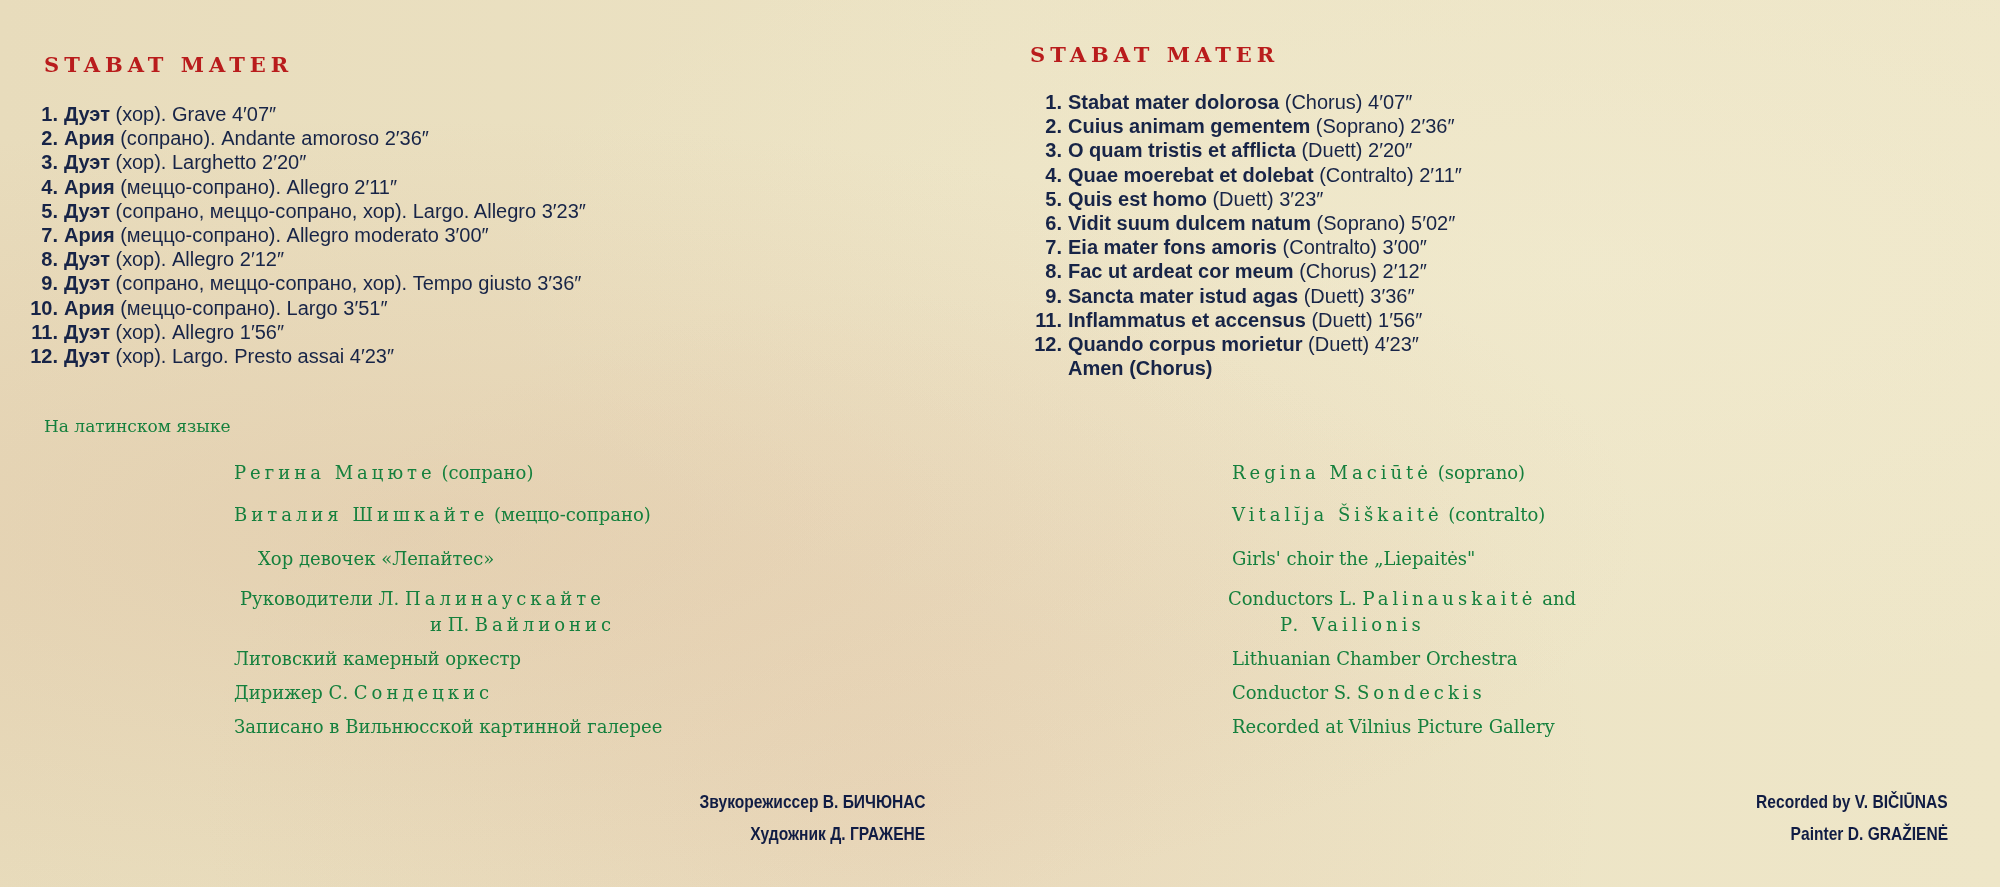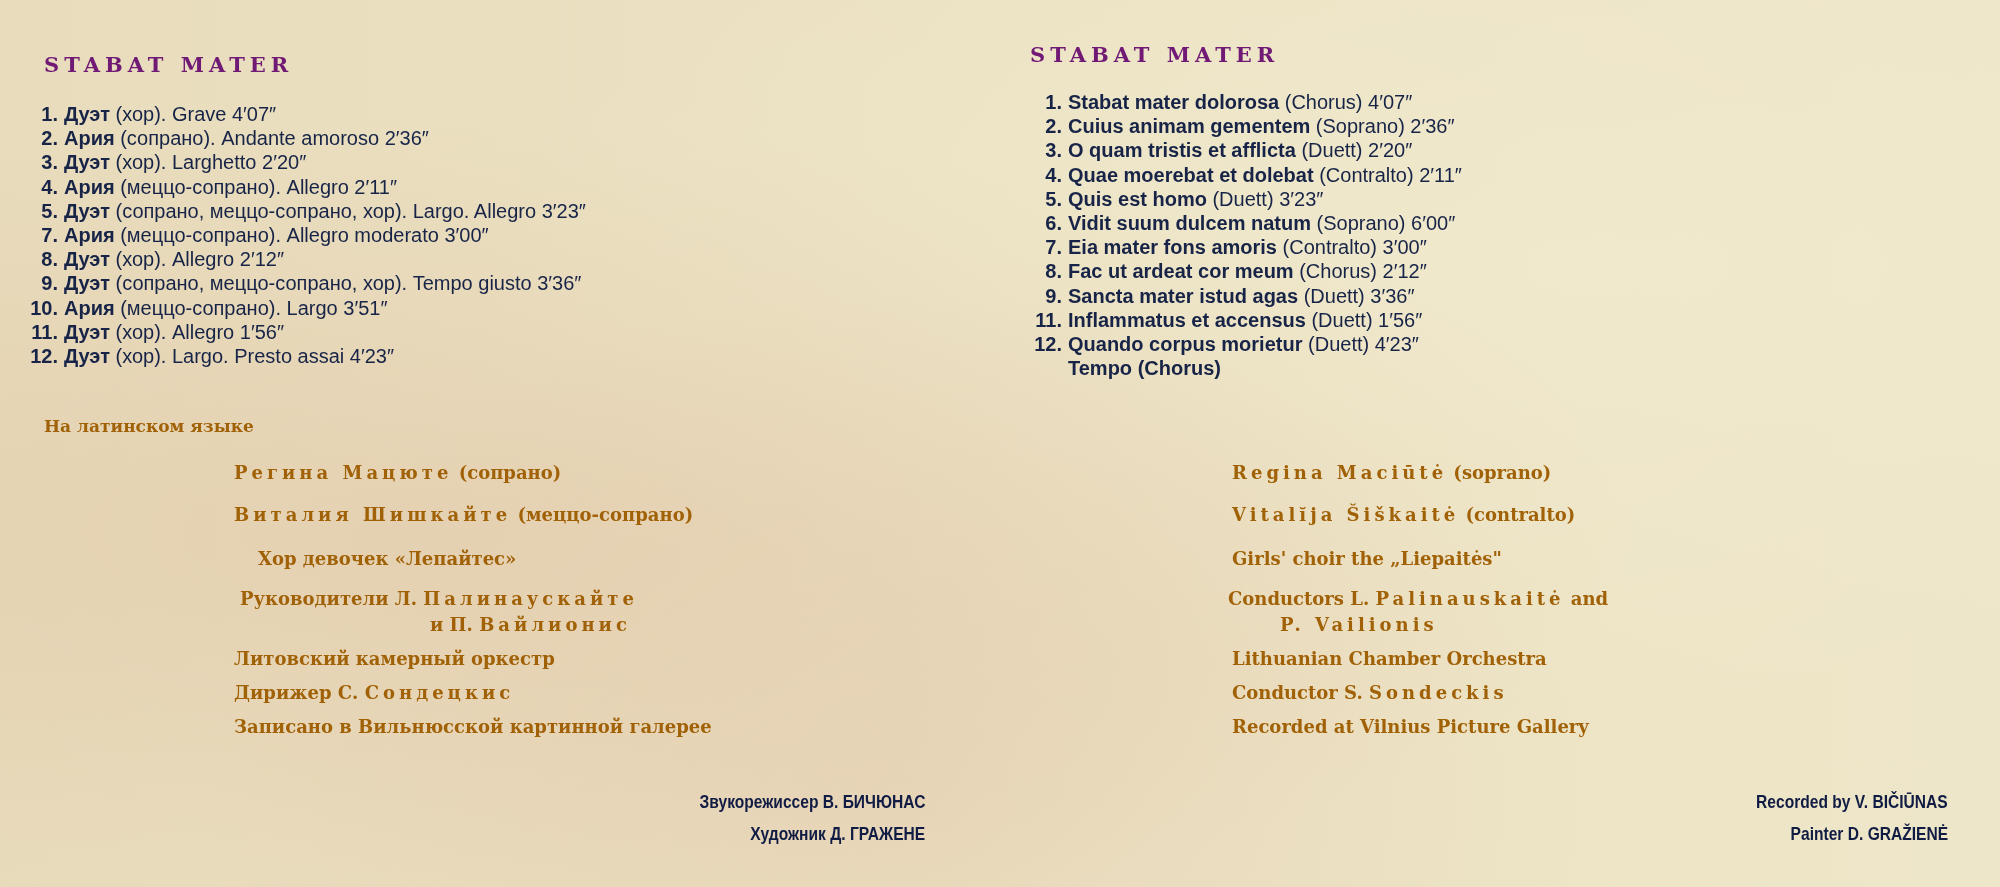--- a/index.html
+++ b/index.html
@@ -8,25 +8,25 @@
     background: #ebe2c2;
     background-image:
       radial-gradient(ellipse at 20% 60%, rgba(214,170,140,0.25), transparent 55%),
       radial-gradient(ellipse at 45% 90%, rgba(220,175,150,0.22), transparent 45%),
       radial-gradient(ellipse at 80% 30%, rgba(245,240,215,0.35), transparent 50%),
       linear-gradient(90deg, #e8dcbc 0%, #ece3c4 50%, #eee6c8 100%);
     color: #14213f;
     font-family: "Liberation Serif", serif;
   }
   .abs { position: absolute; white-space: nowrap; }
-  .title { font-family: "DejaVu Serif", serif; font-weight: bold; font-size: 21px; letter-spacing: 5px; color: #701a75; }
+  .title { font-family: "DejaVu Serif", serif; font-weight: bold; font-size: 21px; letter-spacing: 5px; color: #b91c1c; }
   .track { font-family: "Liberation Sans Narrow", "Liberation Sans", sans-serif; font-size: 20px; line-height: 24.2px; color: #172447; }
   .track .num { display: inline-block; width: 44px; text-align: right; margin-right: 6px; font-weight: bold; }
   .track b { font-weight: bold; }
-  .credit { font-family: "DejaVu Serif", serif; font-weight: bold; font-size: 18px; color: #a16207; }
+  .credit { font-family: "DejaVu Serif", serif; font-weight: normal; font-size: 18px; color: #15803d; }
   .sp { letter-spacing: 4px; }
   .footer { font-family: "Liberation Sans", sans-serif; font-weight: bold; font-size: 19px; transform: scaleX(0.82); transform-origin: right center; color: #101c44; }
 </style>
 </head>
 <body>
 
 <div class="abs title" style="left:44px; top:52px;">STABAT MATER</div>
 
 <div class="abs" style="left:14px; top:102px;">
   <div class="track"><span class="num">1.</span><b>Дуэт</b><span> (хор).  Grave 4′07″</span></div>
@@ -57,27 +57,27 @@
 <div class="abs footer" style="right:1075px; top:823px;">Художник Д. ГРАЖЕНЕ</div>
 
 <div class="abs title" style="left:1030px; top:42px;">STABAT MATER</div>
 
 <div class="abs" style="left:1018px; top:90px;">
   <div class="track"><span class="num">1.</span><b>Stabat mater dolorosa</b><span> (Chorus) 4′07″</span></div>
   <div class="track"><span class="num">2.</span><b>Cuius animam gementem</b><span> (Soprano) 2′36″</span></div>
   <div class="track"><span class="num">3.</span><b>O quam tristis et afflicta</b><span> (Duett) 2′20″</span></div>
   <div class="track"><span class="num">4.</span><b>Quae moerebat et dolebat</b><span> (Contralto) 2′11″</span></div>
   <div class="track"><span class="num">5.</span><b>Quis est homo</b><span> (Duett) 3′23″</span></div>
-  <div class="track"><span class="num">6.</span><b>Vidit suum dulcem natum</b><span> (Soprano) 6′00″</span></div>
+  <div class="track"><span class="num">6.</span><b>Vidit suum dulcem natum</b><span> (Soprano) 5′02″</span></div>
   <div class="track"><span class="num">7.</span><b>Eia mater fons amoris</b><span> (Contralto) 3′00″</span></div>
   <div class="track"><span class="num">8.</span><b>Fac ut ardeat cor meum</b><span> (Chorus) 2′12″</span></div>
   <div class="track"><span class="num">9.</span><b>Sancta mater istud agas</b><span> (Duett) 3′36″</span></div>
   <div class="track"><span class="num">11.</span><b>Inflammatus et accensus</b><span> (Duett) 1′56″</span></div>
   <div class="track"><span class="num">12.</span><b>Quando corpus morietur</b><span> (Duett) 4′23″</span></div>
-  <div class="track"><span class="num"></span><b>Tempo</b><b> (Chorus)</b></div>
+  <div class="track"><span class="num"></span><b>Amen</b><b> (Chorus)</b></div>
 </div>
 
 <div class="abs credit" style="left:1232px; top:462px;"><span class="sp">Regina Maciūtė</span><span> (soprano)</span></div>
 <div class="abs credit" style="left:1232px; top:504px;"><span class="sp">Vitalĭja Šiškaitė</span><span> (contralto)</span></div>
 <div class="abs credit" style="left:1232px; top:548px;">Girls' choir the „Liepaitės"</div>
 <div class="abs credit" style="left:1228px; top:588px;"><span>Conductors L. </span><span class="sp">Palinauskaitė</span><span> and</span></div>
 <div class="abs credit sp" style="left:1280px; top:614px;">P. Vailionis</div>
 <div class="abs credit" style="left:1232px; top:648px;">Lithuanian Chamber Orchestra</div>
 <div class="abs credit" style="left:1232px; top:682px;"><span>Conductor S. </span><span class="sp">Sondeckis</span></div>
 <div class="abs credit" style="left:1232px; top:716px;">Recorded at Vilnius Picture Gallery</div>

